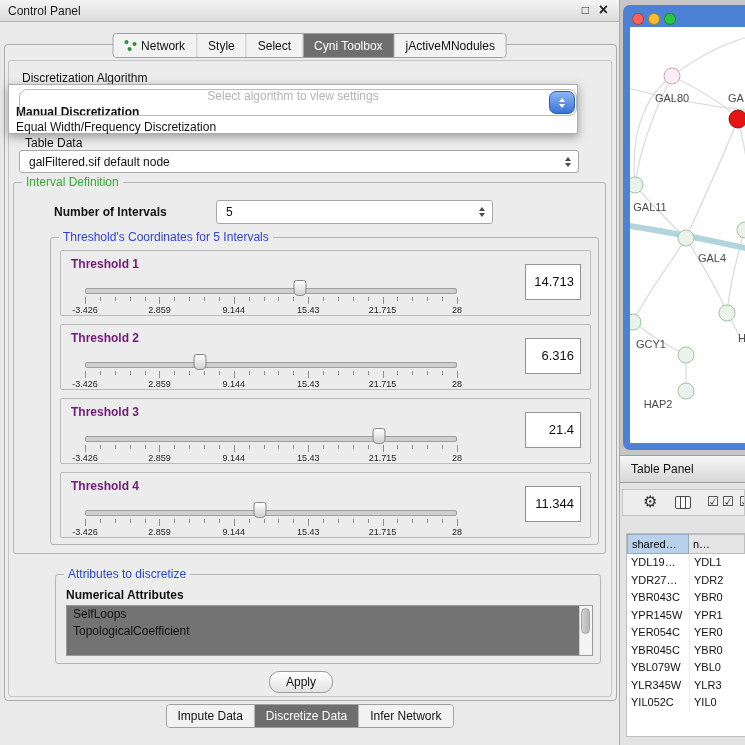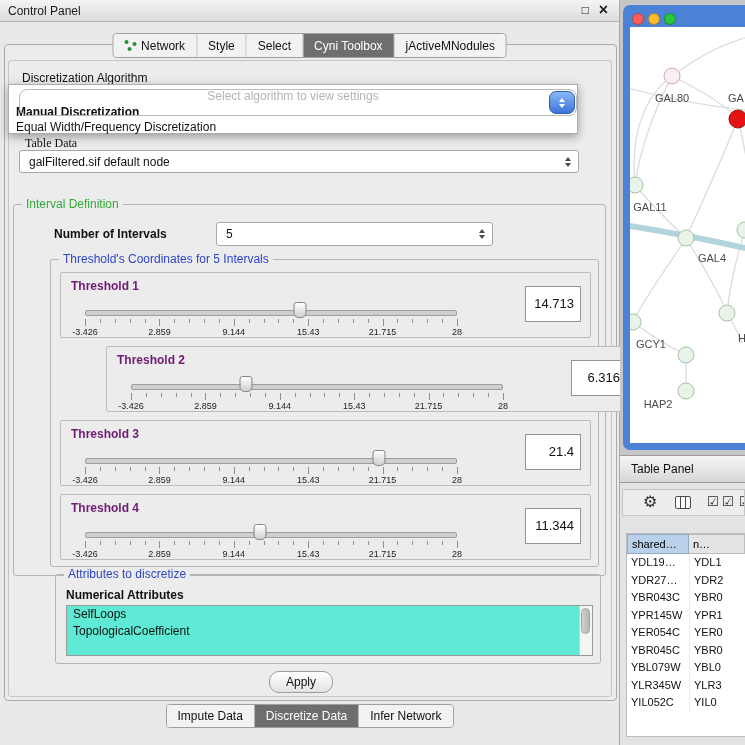--- a/index.html
+++ b/index.html
@@ -41,29 +41,29 @@
     background:linear-gradient(#8ab7f5,#3a74d8);border:1px solid #2d5cb0;box-sizing:border-box;
     display:flex;flex-direction:column;justify-content:center;align-items:center;gap:2px;}
   .tri{width:0;height:0;border-left:3.5px solid transparent;border-right:3.5px solid transparent;display:block;}
   .tri.up{border-bottom:4px solid #fff;}
   .tri.down{border-top:4px solid #fff;}
   .tri.dark.up{border-bottom-color:#4a4a4a;}
   .tri.dark.down{border-top-color:#4a4a4a;}
   .spin{position:absolute;right:7px;top:50%;transform:translateY(-50%);display:flex;flex-direction:column;gap:2px;}
 
   
-  #td-label{position:absolute;left:25px;top:136px;font-size:12px;color:#111;font-family:Liberation Serif, serif;}
+  #td-label{position:absolute;left:25px;top:136px;font-size:12px;color:#111;}
   .combo{position:absolute;background:#fff;border:1px solid #a8a8a8;border-radius:3px;box-sizing:border-box;}
   .combo .val{position:absolute;left:9px;top:4px;font-size:12px;color:#111;white-space:nowrap;}
   #td-combo{left:19px;top:150px;width:560px;height:23px;}
 
   
   .group{position:absolute;border:1px solid #b5b5b5;border-radius:3px;box-sizing:border-box;}
   .group-title{position:absolute;top:-8px;left:8px;background:#ececec;padding:0 4px;font-size:12px;white-space:nowrap;}
-  #interval-group{left:13px;top:204px;width:593px;height:372px;}
+  #interval-group{left:13px;top:182px;width:593px;height:372px;}
   #interval-group > .group-title{color:#35a83c;}
   #noi-label{position:absolute;left:40px;top:22px;font-size:12px;font-weight:bold;color:#111;}
   #noi-combo{left:202px;top:17px;width:277px;height:24px;}
   #thr-group{left:36px;top:54px;width:549px;height:308px;}
   #thr-group > .group-title{color:#2f45c9;}
   #thr-container{position:absolute;left:0;top:0;right:0;bottom:0;}
 
   .th-panel{position:absolute;left:9px;width:531px;height:66px;border:1px solid #bcbcbc;border-radius:2px;background:#ececec;box-sizing:border-box;}
   .th-label{position:absolute;left:10px;top:6px;font-size:12px;font-weight:bold;color:#701a75;}
   .slider{position:absolute;left:24px;top:26px;width:372px;height:38px;}
@@ -76,21 +76,21 @@
   .ticks i.min{height:4px;}
   .scale{position:absolute;left:0;right:0;top:28px;height:11px;}
   .scale b{position:absolute;transform:translateX(-50%);font-weight:normal;font-size:9px;color:#222;white-space:nowrap;}
   .value-box{position:absolute;right:9px;top:13px;width:56px;height:36px;background:#fff;border:1px solid #949494;
     font-size:13px;color:#111;text-align:right;line-height:34px;padding-right:6px;box-sizing:border-box;}
 
   
   #attr-group{left:55px;top:574px;width:546px;height:90px;}
   #attr-group > .group-title{color:#2f45c9;}
   #numattr-label{position:absolute;left:10px;top:13px;font-size:12px;font-weight:bold;color:#111;}
-  #attr-list{position:absolute;left:10px;top:30px;width:527px;height:51px;background:#5eead4;border:1px solid #9a9a9a;overflow:hidden;box-sizing:border-box;}
+  #attr-list{position:absolute;left:10px;top:30px;width:527px;height:51px;background:#737373;border:1px solid #9a9a9a;overflow:hidden;box-sizing:border-box;}
   .list-item{height:17px;line-height:17px;padding-left:6px;font-size:12px;color:#111;white-space:nowrap;}
   #attr-scroll{position:absolute;right:0;top:0;bottom:0;width:13px;background:#f4f4f4;border-left:1px solid #d0d0d0;box-sizing:border-box;}
   #attr-thumb{position:absolute;left:1px;top:2px;width:9px;height:26px;background:linear-gradient(90deg,#d2d2d2,#b5b5b5);border:1px solid #a5a5a5;border-radius:5px;box-sizing:border-box;}
 
   #apply-btn{position:absolute;left:269px;top:671px;width:64px;height:22px;background:linear-gradient(#ffffff,#e2e2e2);
     border:1px solid #9c9c9c;border-radius:10px;font-size:12px;text-align:center;line-height:20px;color:#111;box-sizing:border-box;cursor:default;}
 
   
   #right{position:absolute;left:620px;top:0;width:125px;height:745px;background:#c6c6c6;}
   #net-win{position:absolute;left:3px;top:5px;width:125px;height:445px;background:#4b82d6;border-radius:7px 0 0 7px;}
@@ -226,21 +226,21 @@
                 <b style="left: 0%;">-3.426</b>
                 <b style="left: 20%;">2.859</b>
                 <b style="left: 40%;">9.144</b>
                 <b style="left: 60%;">15.43</b>
                 <b style="left: 80%;">21.715</b>
                 <b style="left: 100%;">28</b>
               </div>
             </div>
             <div class="value-box">14.713</div>
           </div>
-          <div class="th-panel" style="top: 86px; margin-left: 46px;">
+          <div class="th-panel" style="top: 86px;">
             <div class="th-label">Threshold 2</div>
             <div class="slider">
               <div class="track"></div>
               <div class="thumb" style="left: 31%;"></div>
               <div class="ticks">
                 <i class="maj" style="left: 0%;"></i>
                 <i class="min" style="left: 4%;"></i>
                 <i class="min" style="left: 8%;"></i>
                 <i class="min" style="left: 12%;"></i>
                 <i class="min" style="left: 16%;"></i>

